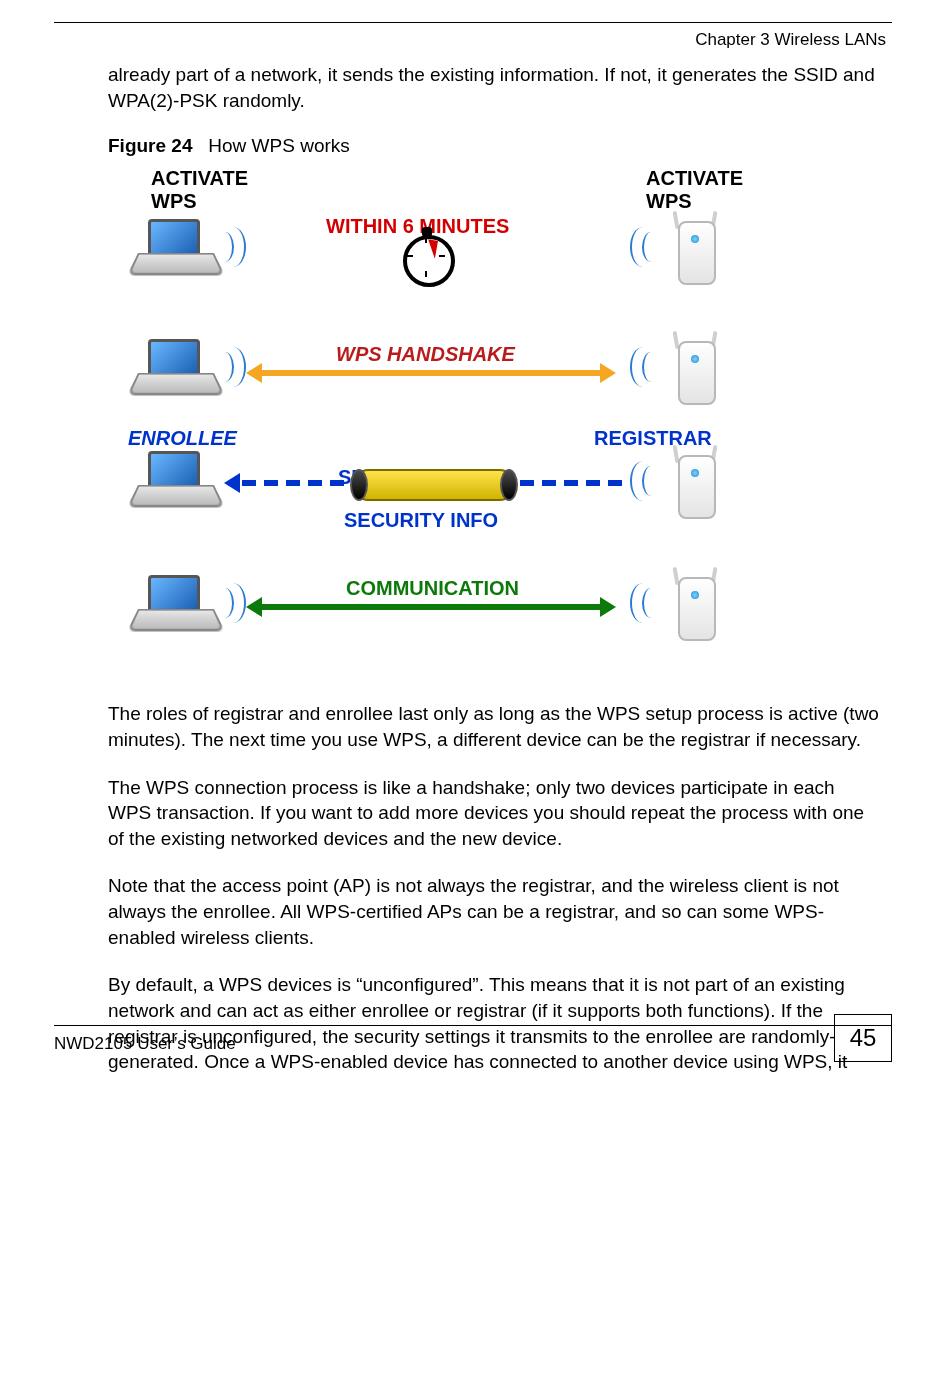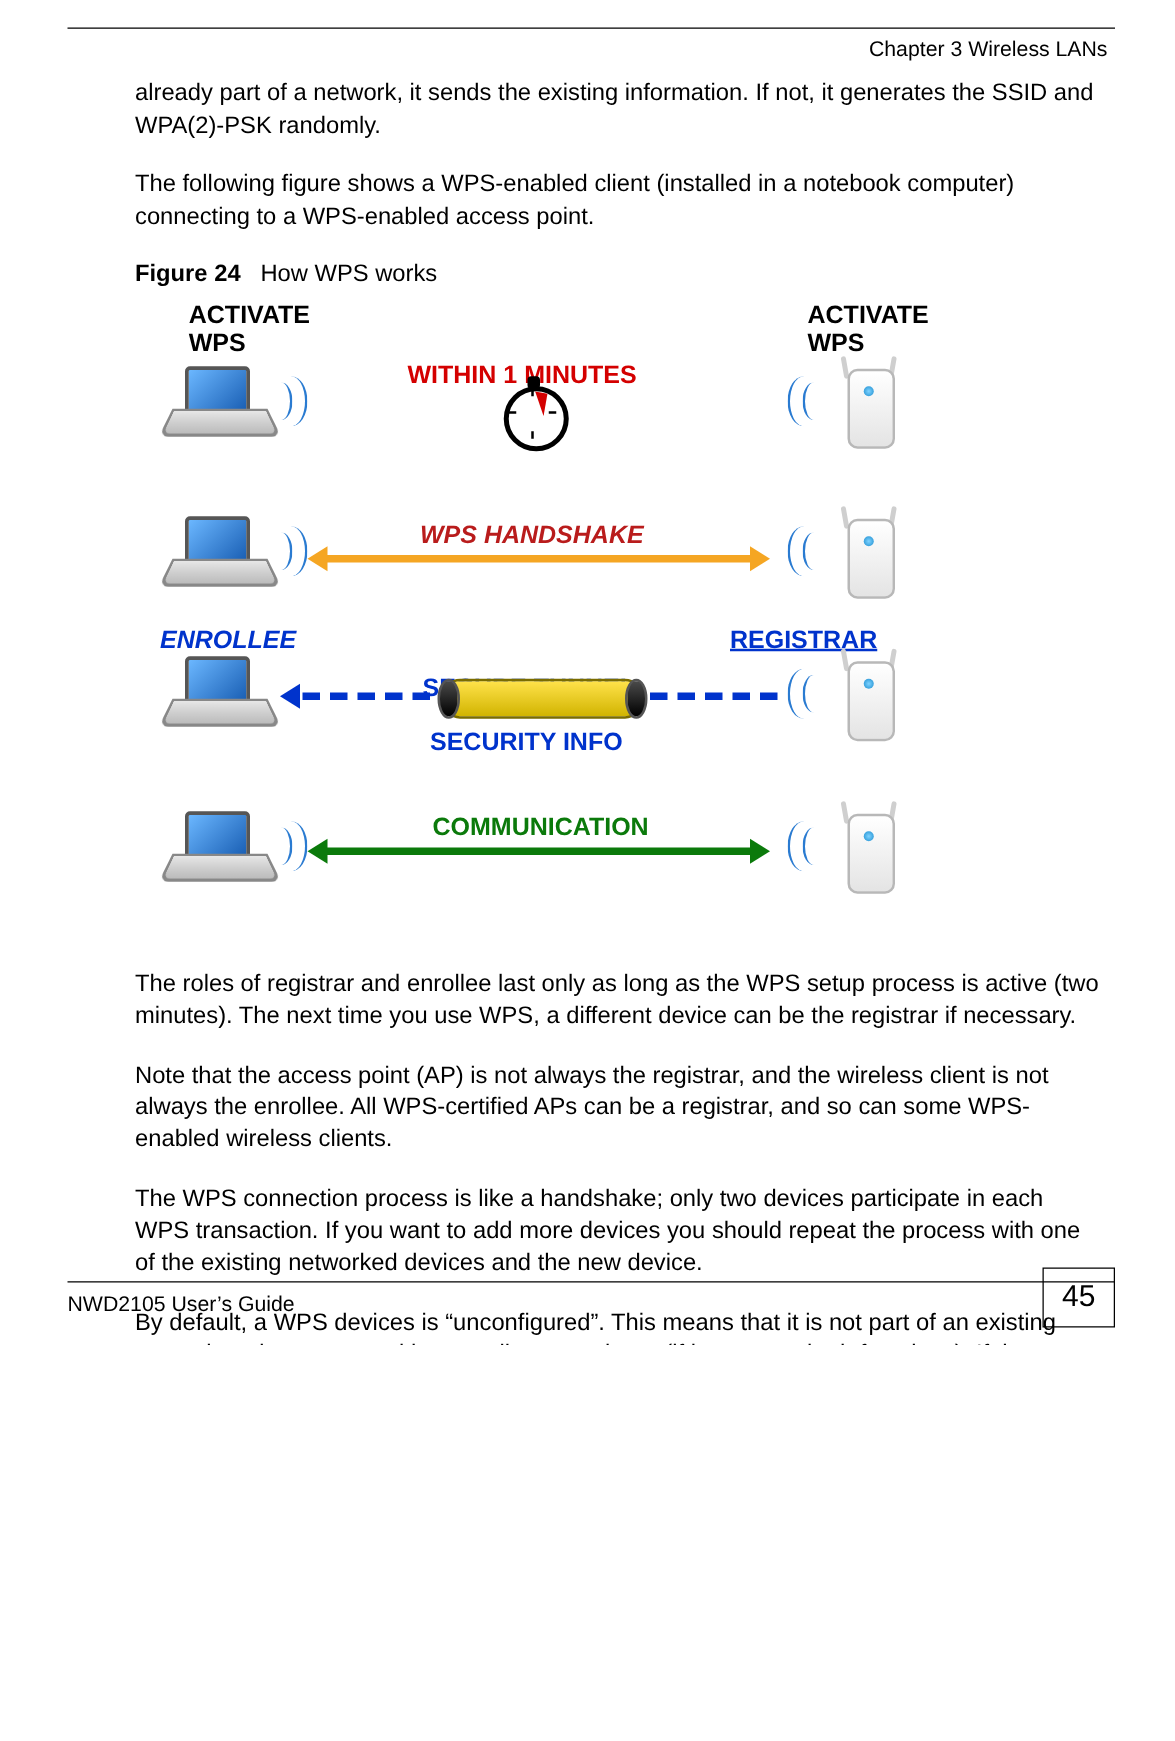--- a/index.html
+++ b/index.html
@@ -169,34 +169,33 @@
 <body>
 
 <div class="page">
 
   <div class="rule-top"></div>
   <div class="header-right">Chapter 3 Wireless LANs</div>
 
   <div class="content">
 
     <p class="para">already part of a network, it sends the existing information. If not, it generates the SSID and WPA(2)-PSK randomly.</p>
-    <p class="para">The following figure shows a WPS-enabled client (installed in a notebook computer) connecting to a WPS-enabled access point.</p>
 
     <p class="fig-caption">
       <b>Figure 24</b>
       &nbsp;&nbsp;<span>How WPS works</span>
     </p>
 
     <div class="figure">
 
       <div class="lbl" style="left:35px;top:0;width:110px;white-space:pre-line;">ACTIVATE
 WPS</div>
       <div class="lbl" style="left:530px;top:0;width:110px;white-space:pre-line;">ACTIVATE
 WPS</div>
-      <div class="lbl red" style="left:210px;top:48px;width:200px;">WITHIN 1 MINUTES</div>
+      <div class="lbl red" style="left:210px;top:48px;width:200px;">WITHIN 6 MINUTES</div>
 
       <div class="laptop" style="left:22px;top:52px;">
         <div class="screen"></div>
           <div class="base"></div>
       </div>
       <div class="wave-out" style="left:100px;top:58px;"></div>
       <div class="stopwatch" style="left:284px;top:62px;">
         <div class="knob"></div>
           <div class="ring"></div>
           <div class="wedge"></div>
@@ -226,21 +225,21 @@
       </div>
       <div class="wave-in" style="left:510px;top:178px;"></div>
       <div class="ap" style="left:556px;top:166px;">
         <div class="ant l"></div>
           <div class="ant r"></div>
           <div class="body"></div>
           <div class="led"></div>
       </div>
 
       <div class="lbl blue" style="left:12px;top:260px;width:110px;font-style:italic;">ENROLLEE</div>
-      <div class="lbl blue" style="left:468px;top:260px;width:120px;text-decoration:underline;">REGISTRAR</div>
+      <div class="lbl blue" style="left:478px;top:260px;width:120px;">REGISTRAR</div>
       <div class="lbl blue" style="left:222px;top:280px;width:180px;margin-top:19px;">SECURE TUNNEL</div>
 
       <div class="laptop" style="left:22px;top:284px;">
         <div class="screen"></div>
           <div class="base"></div>
       </div>
       <div class="dashline" style="left:108px;top:306px;width:402px;">
         <div class="head-l"></div>
         <div class="dseg" style="left:18px;width:14px;"></div>
         <div class="dseg" style="left:40px;width:14px;"></div>
@@ -281,22 +280,22 @@
       <div class="ap" style="left:556px;top:402px;">
         <div class="ant l"></div>
           <div class="ant r"></div>
           <div class="body"></div>
           <div class="led"></div>
       </div>
 
     </div>
 
     <p class="para">The roles of registrar and enrollee last only as long as the WPS setup process is active (two minutes). The next time you use WPS, a different device can be the registrar if necessary.</p>
+    <p class="para">The WPS connection process is like a handshake; only two devices participate in each WPS transaction. If you want to add more devices you should repeat the process with one of the existing networked devices and the new device.</p>
     <p class="para">Note that the access point (AP) is not always the registrar, and the wireless client is not always the enrollee. All WPS-certified APs can be a registrar, and so can some WPS-enabled wireless clients.</p>
-    <p class="para">The WPS connection process is like a handshake; only two devices participate in each WPS transaction. If you want to add more devices you should repeat the process with one of the existing networked devices and the new device.</p>
     <p class="para" style="margin-bottom:0;">By default, a WPS devices is “unconfigured”. This means that it is not part of an existing network and can act as either enrollee or registrar (if it supports both functions). If the registrar is unconfigured, the security settings it transmits to the enrollee are randomly-generated. Once a WPS-enabled device has connected to another device using WPS, it becomes “configured”. A configured wireless client can still act as enrollee or registrar in subsequent WPS connections, but a configured access point can no longer act as enrollee. It will be the registrar in all</p>
 
   </div>
 
   <div class="rule-bottom"></div>
   <div class="footer-left">NWD2105 User’s Guide</div>
   <div class="page-num-box">45</div>
 
 </div>
 

